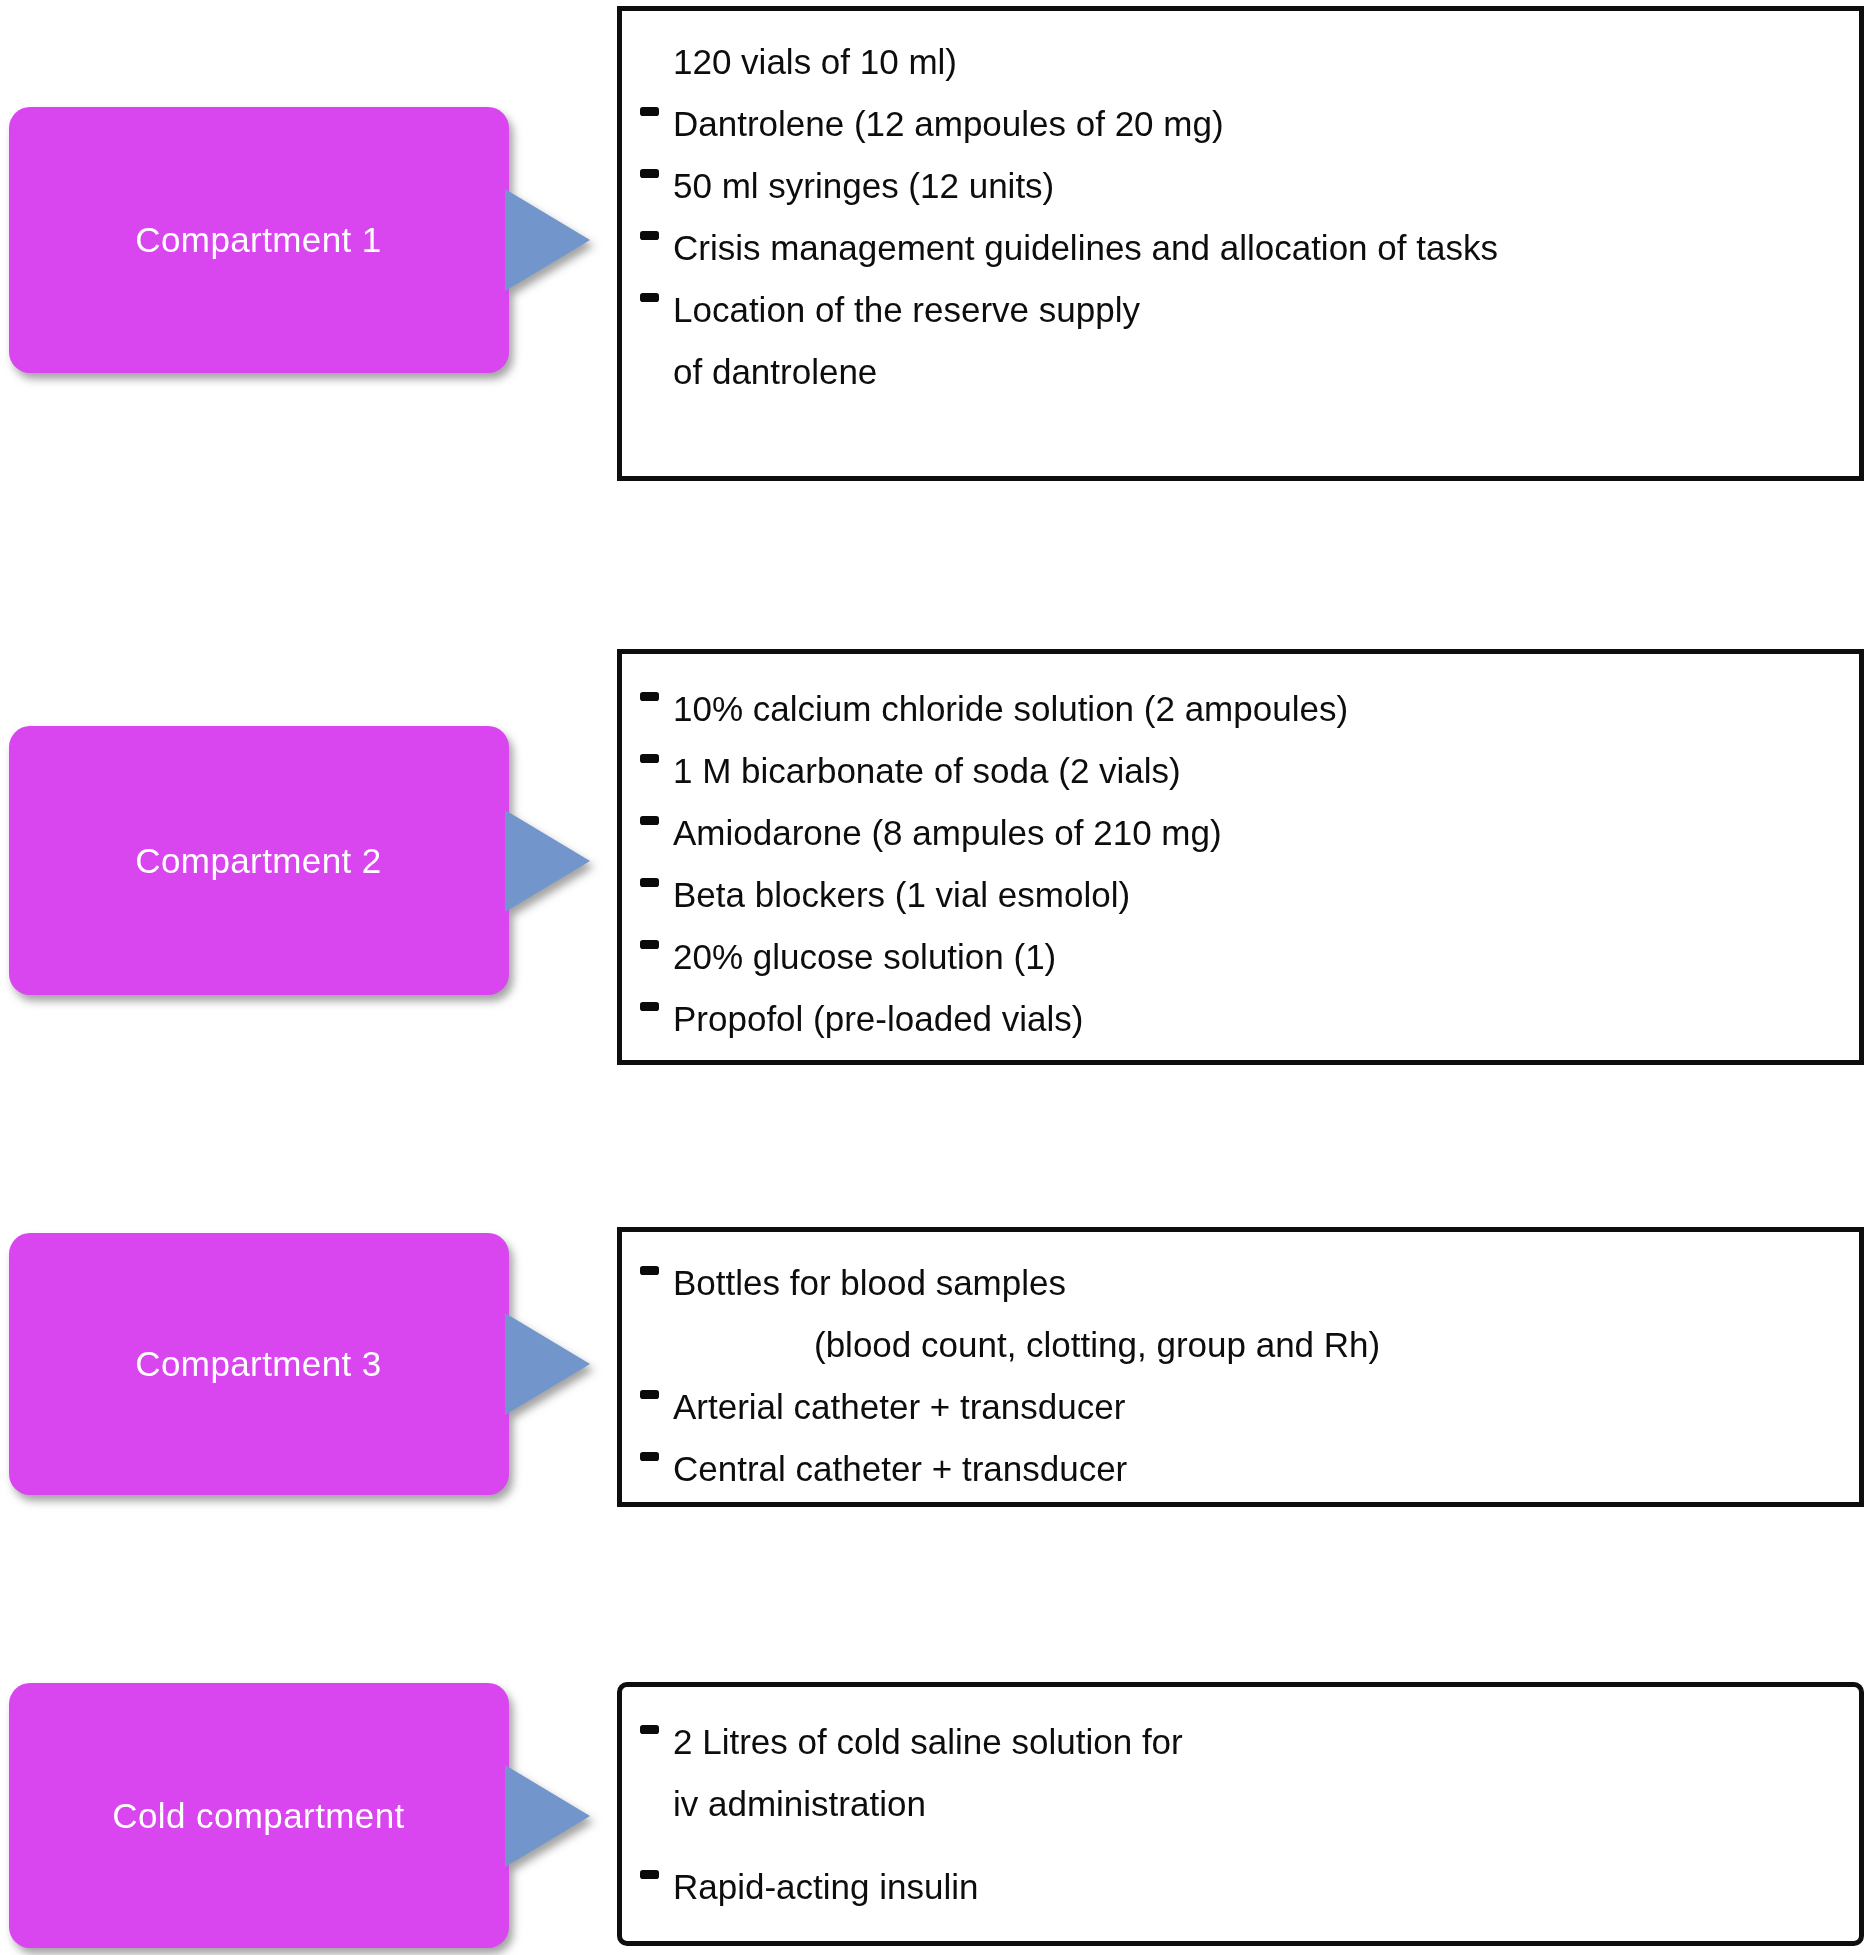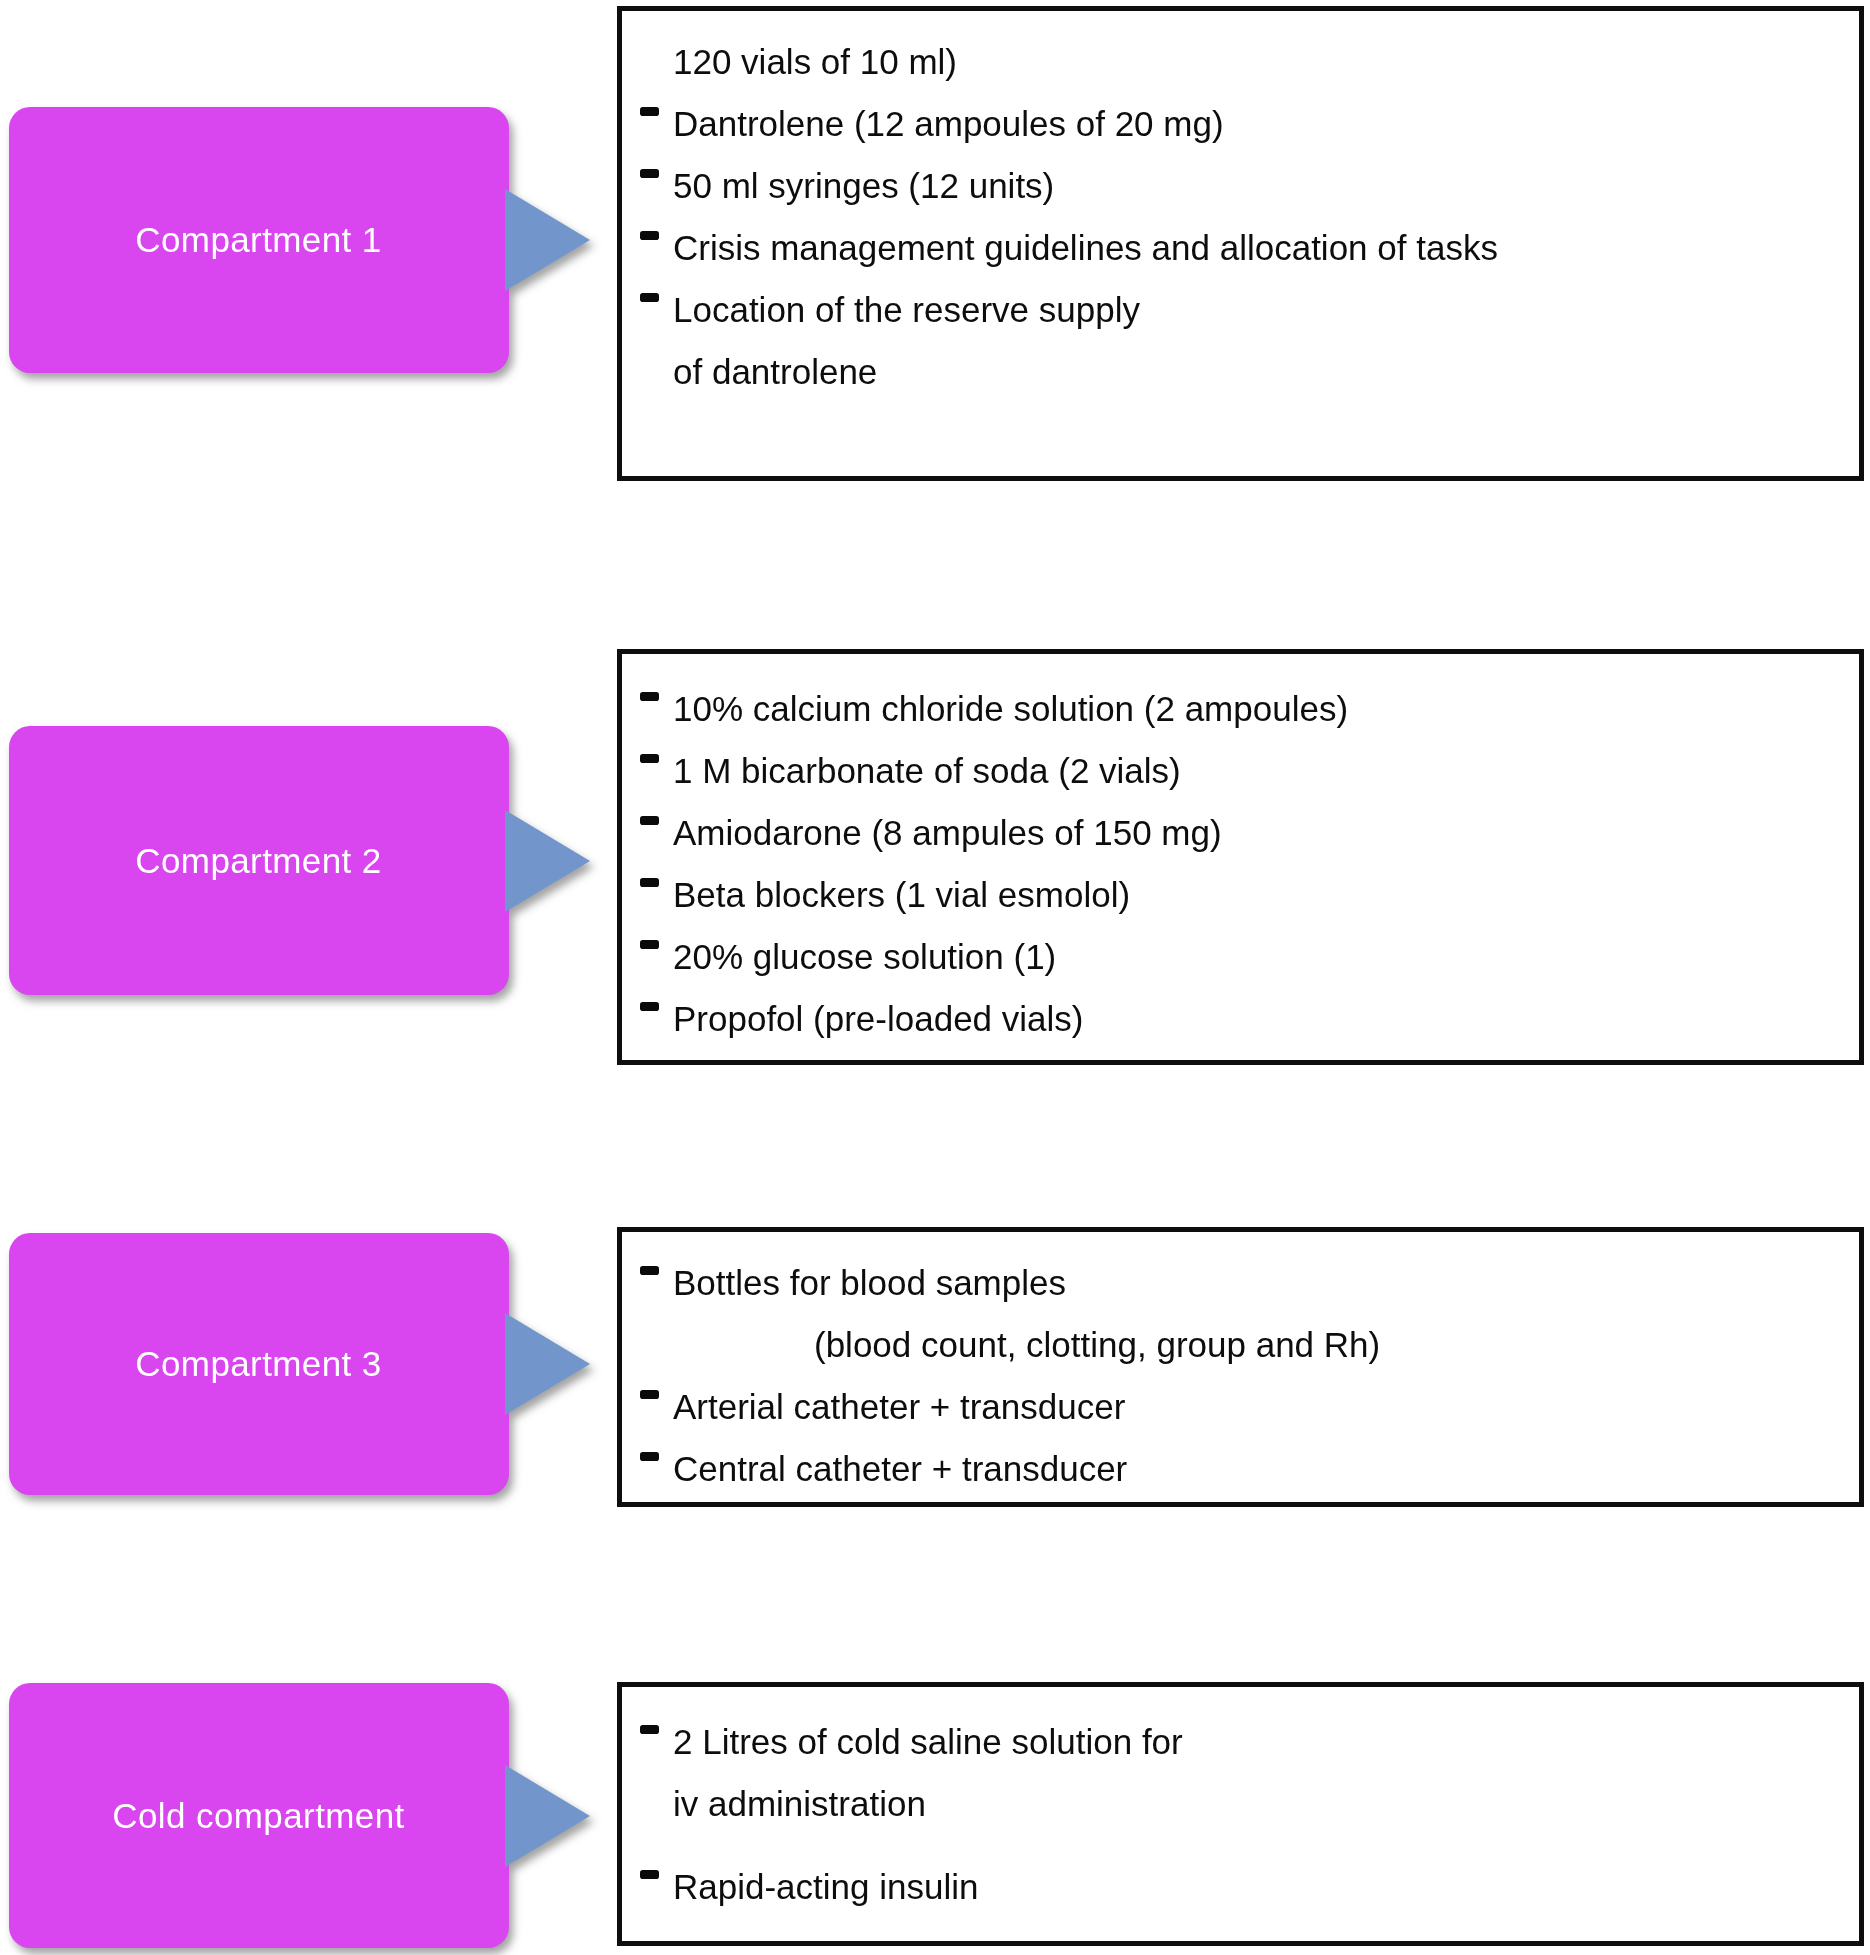--- a/index.html
+++ b/index.html
@@ -48,21 +48,21 @@
   .listbox{
     position:absolute;
     left:617px;width:1247px;
     background:#ffffff;
     border:5.6px solid #0e0e0e;
     box-sizing:border-box;
   }
   #b1{top:5.6px;height:475px;}
   #b2{top:649px;height:416px;}
   #b3{top:1227px;height:280px;}
-  #b4{top:1682px;height:264px;}
+  #b4{top:1682px;height:264px;border-radius:10px;}
 
   .lines{padding:20px 14px 0 51px;}
   #b2 .lines{padding-top:24px;}
   #b3 .lines{padding-top:20px;}
   #b4 .lines{padding-top:24px;}
 
   .line{
     position:relative;
     font-size:35px;
     line-height:62px;
@@ -105,21 +105,21 @@
   <div class="callout" id="c2">
     <div class="callout-body">
       <span class="callout-label">Compartment 2</span>
     </div>
     <div class="callout-arrow"></div>
   </div>
   <div class="listbox" id="b2">
     <div class="lines">
       <div class="line bullet">10% calcium chloride solution (2 ampoules)</div>
       <div class="line bullet">1 M bicarbonate of soda (2 vials)</div>
-      <div class="line bullet">Amiodarone (8 ampules of 150 mg)</div>
+      <div class="line bullet">Amiodarone (8 ampules of 210 mg)</div>
       <div class="line bullet">Beta blockers (1 vial esmolol)</div>
       <div class="line bullet">20% glucose solution (1)</div>
       <div class="line bullet">Propofol (pre-loaded vials)</div>
     </div>
   </div>
 
   <div class="callout" id="c3">
     <div class="callout-body">
       <span class="callout-label">Compartment 3</span>
     </div>

